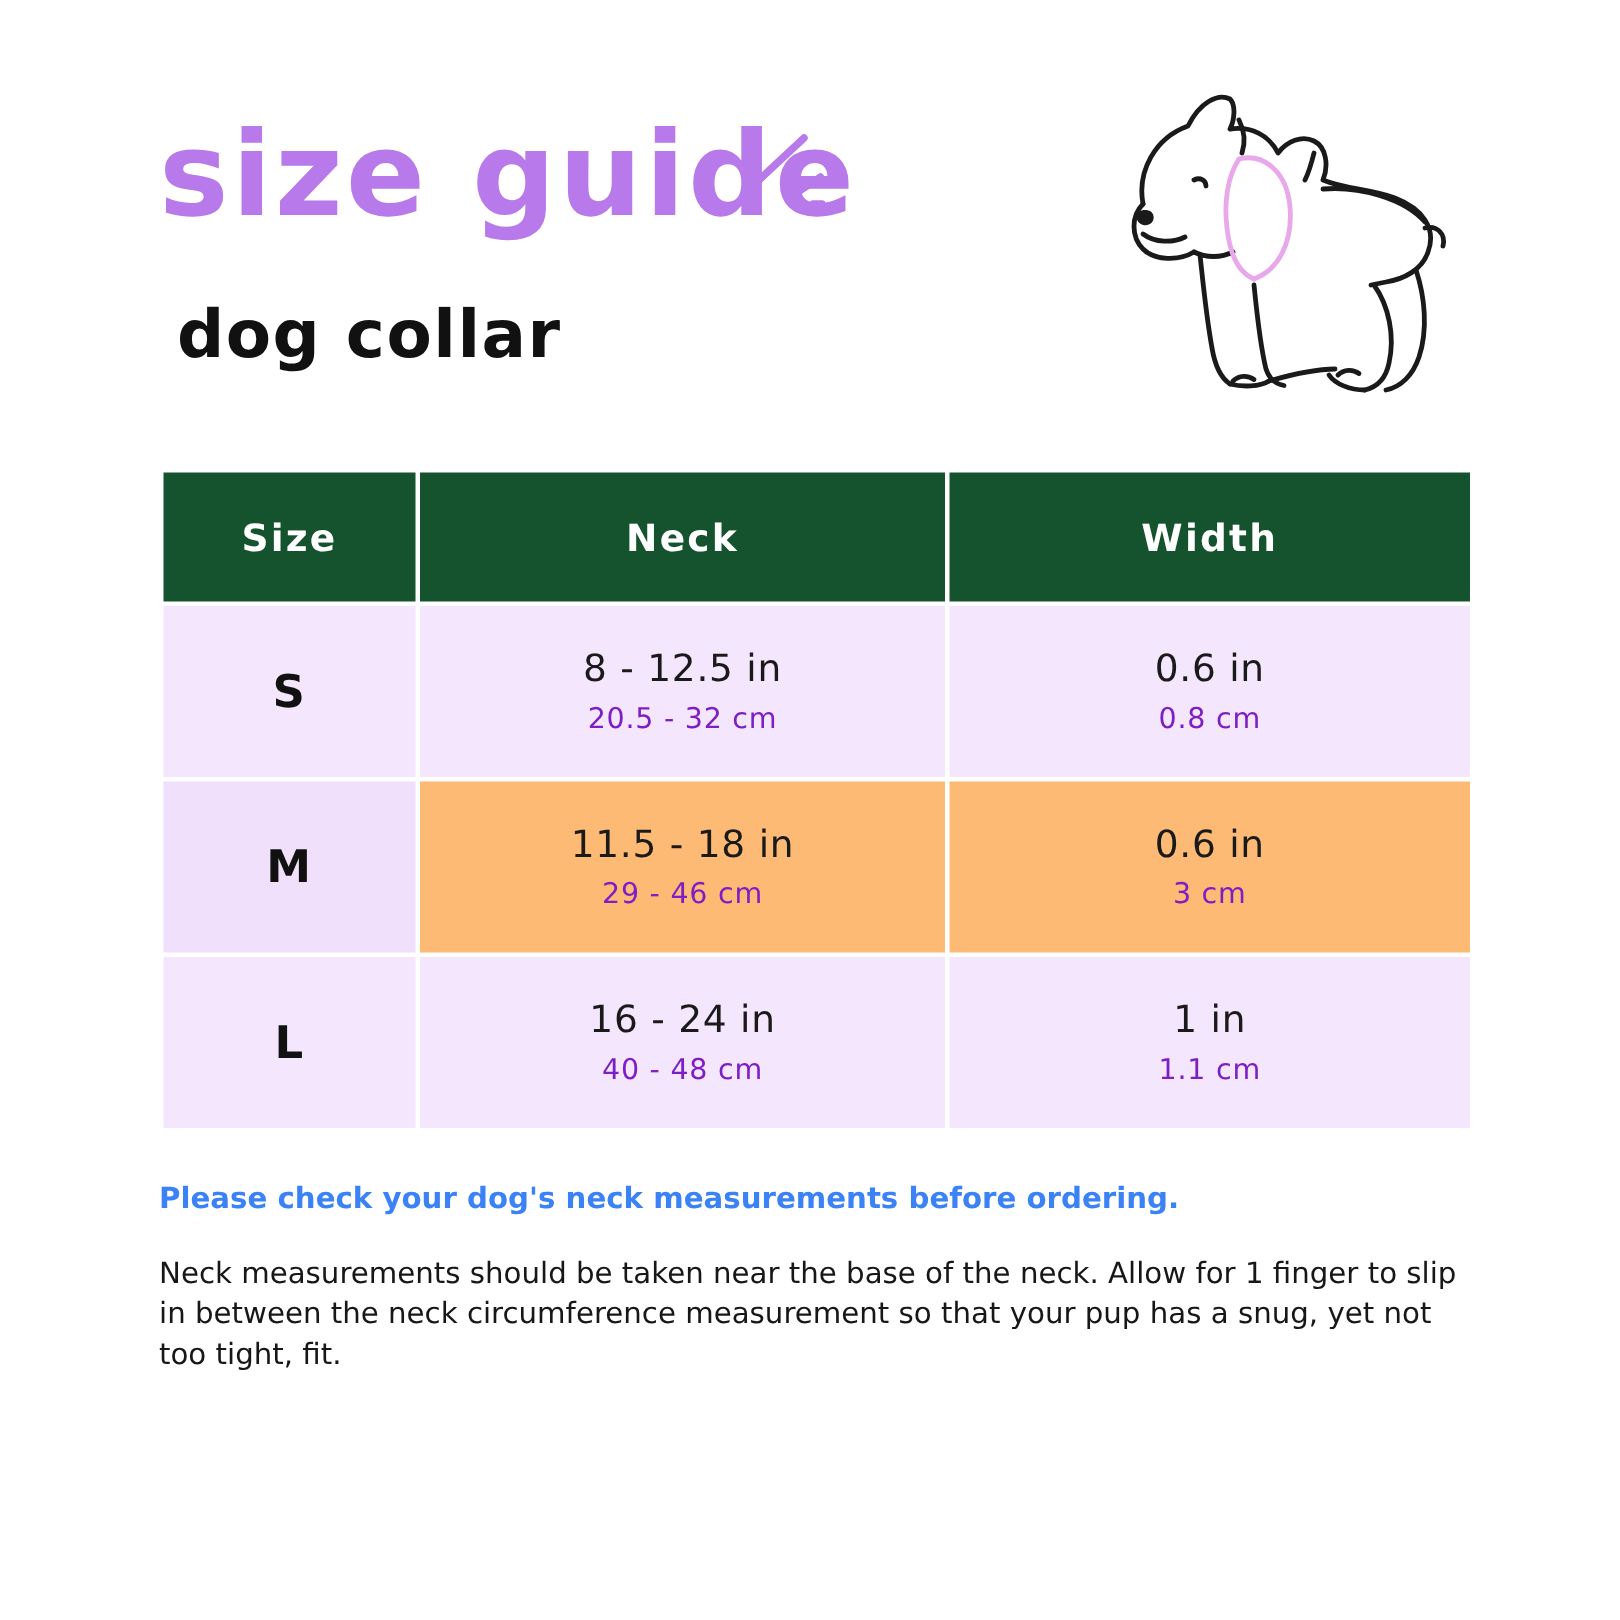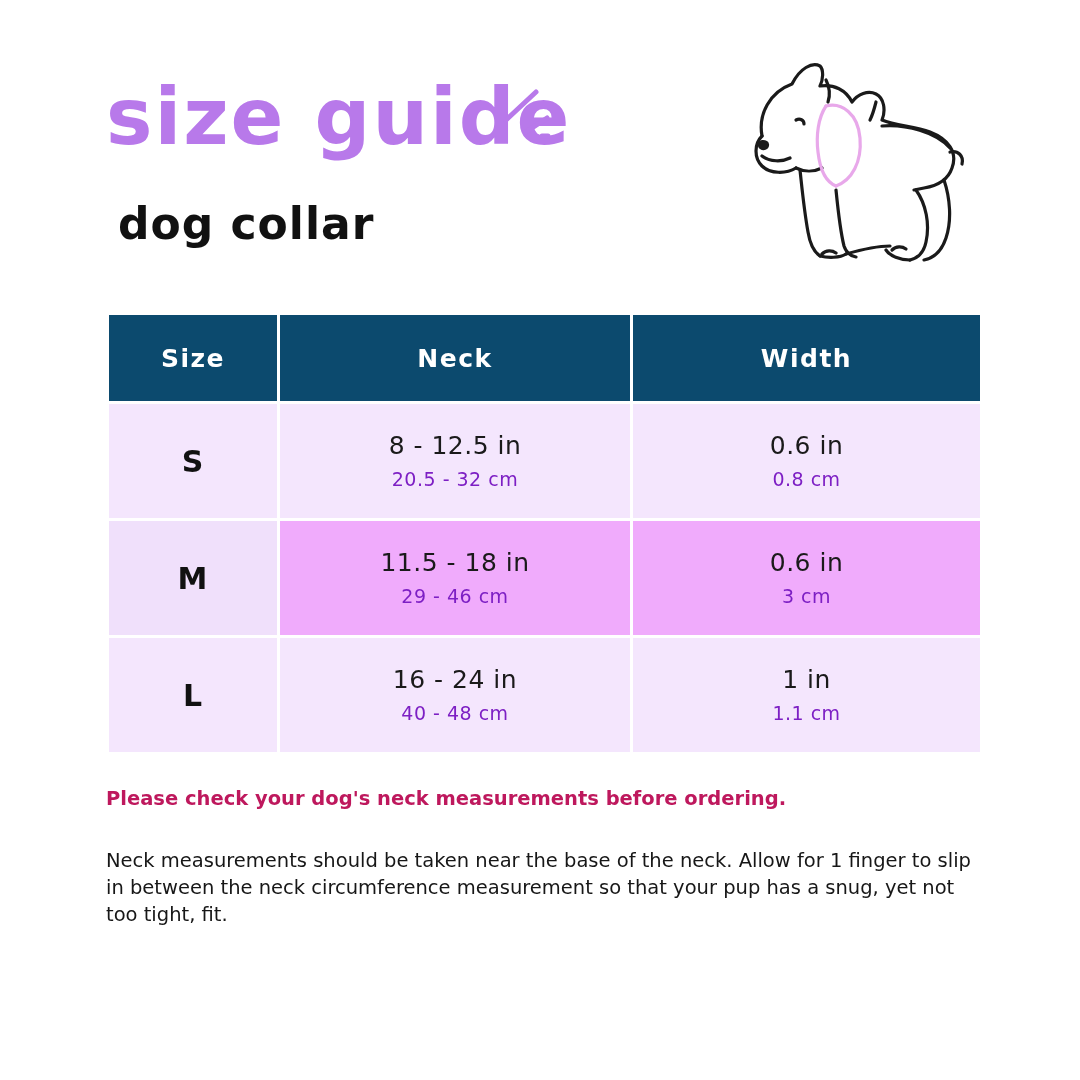--- a/index.html
+++ b/index.html
@@ -65,21 +65,21 @@
     top: 312px;
     width: 868px;
   }
   table.size-table {
     border-collapse: separate;
     border-spacing: 3px;
     width: 868px;
     table-layout: fixed;
   }
   table.size-table th {
-    background: #0c4a6e;
+    background: #14532d;
     color: #ffffff;
     font-size: 25px;
     font-weight: bold;
     letter-spacing: 1.5px;
     height: 84px;
     vertical-align: middle;
     text-align: center;
     font-family: "DejaVu Sans", sans-serif;
   }
   table.size-table td {
@@ -93,21 +93,21 @@
     background: #f6ecfd;
     font-size: 30px;
     font-weight: bold;
     color: #111111;
     letter-spacing: 1px;
   }
   td.size-cell.alt {
     background: #f0e0fb;
   }
   td.val-cell.alt {
-    background: #f0abfc;
+    background: #fdba74;
     text-align: center;
   }
   .val-in {
     font-size: 25px;
     color: #1a1a1a;
     line-height: 1.0;
     letter-spacing: 0.5px;
   }
   .val-cm {
     font-size: 19px;
@@ -122,37 +122,37 @@
 
   
   .notes {
     position: absolute;
     left: 106px;
     top: 786px;
     width: 880px;
     font-family: "DejaVu Sans", sans-serif;
   }
   .note-highlight {
-    color: #be185d;
+    color: #3b82f6;
     font-size: 19.5px;
     font-weight: bold;
     line-height: 1.35;
     margin: 0 0 6px 0;
   }
   .note-sub {
     color: #171717;
     font-size: 19.5px;
     line-height: 1.35;
     margin: 0;
   }
   .note-body {
     color: #171717;
     font-size: 19.5px;
     line-height: 1.37;
-    margin: 36px 0 0 0;
+    margin: 24px 0 0 0;
     width: 870px;
   }
 </style>
 </head>
 <body>
 
 <div class="header">
   <div class="title-main">size guide</div>
   <div class="title-sub">dog collar</div>
 </div>

